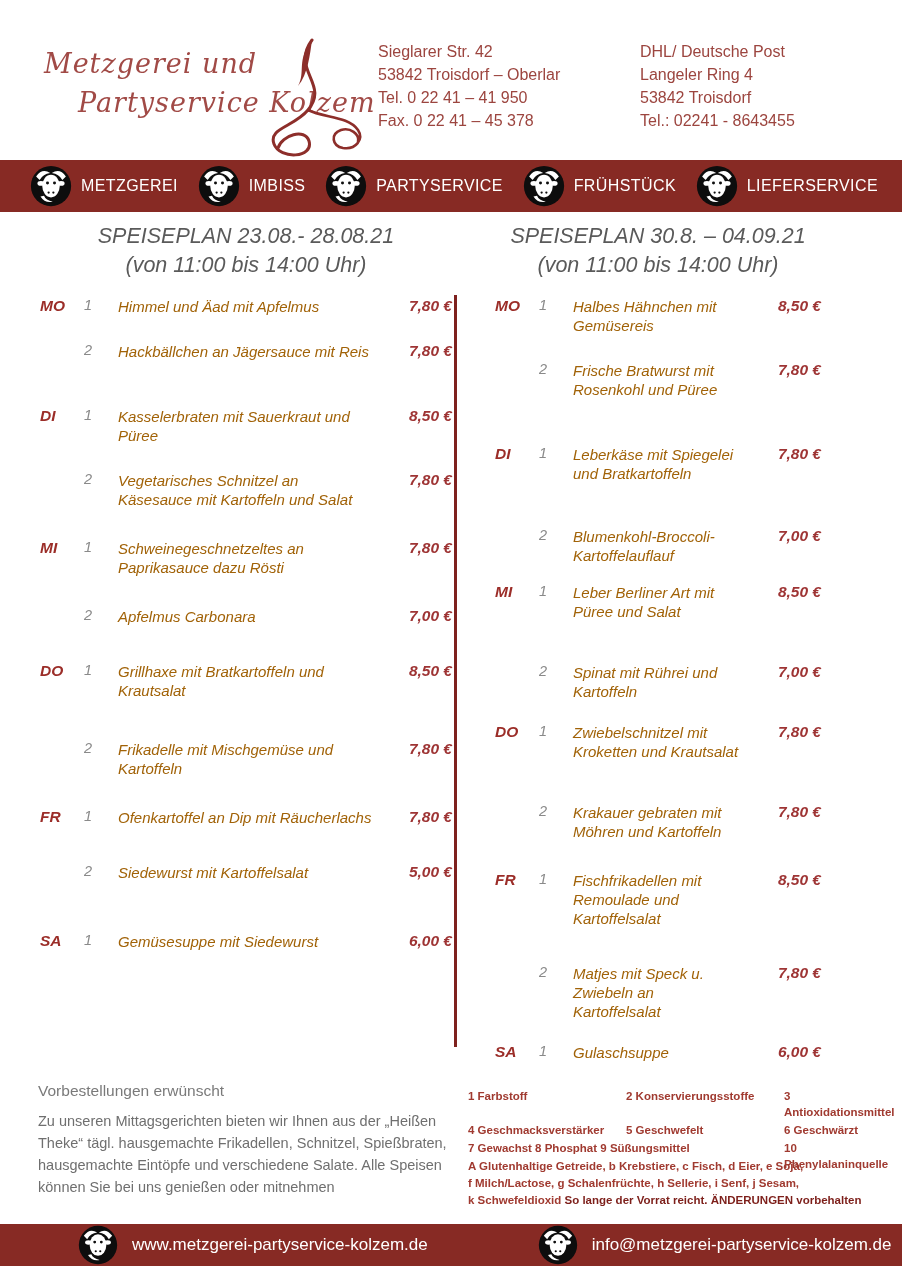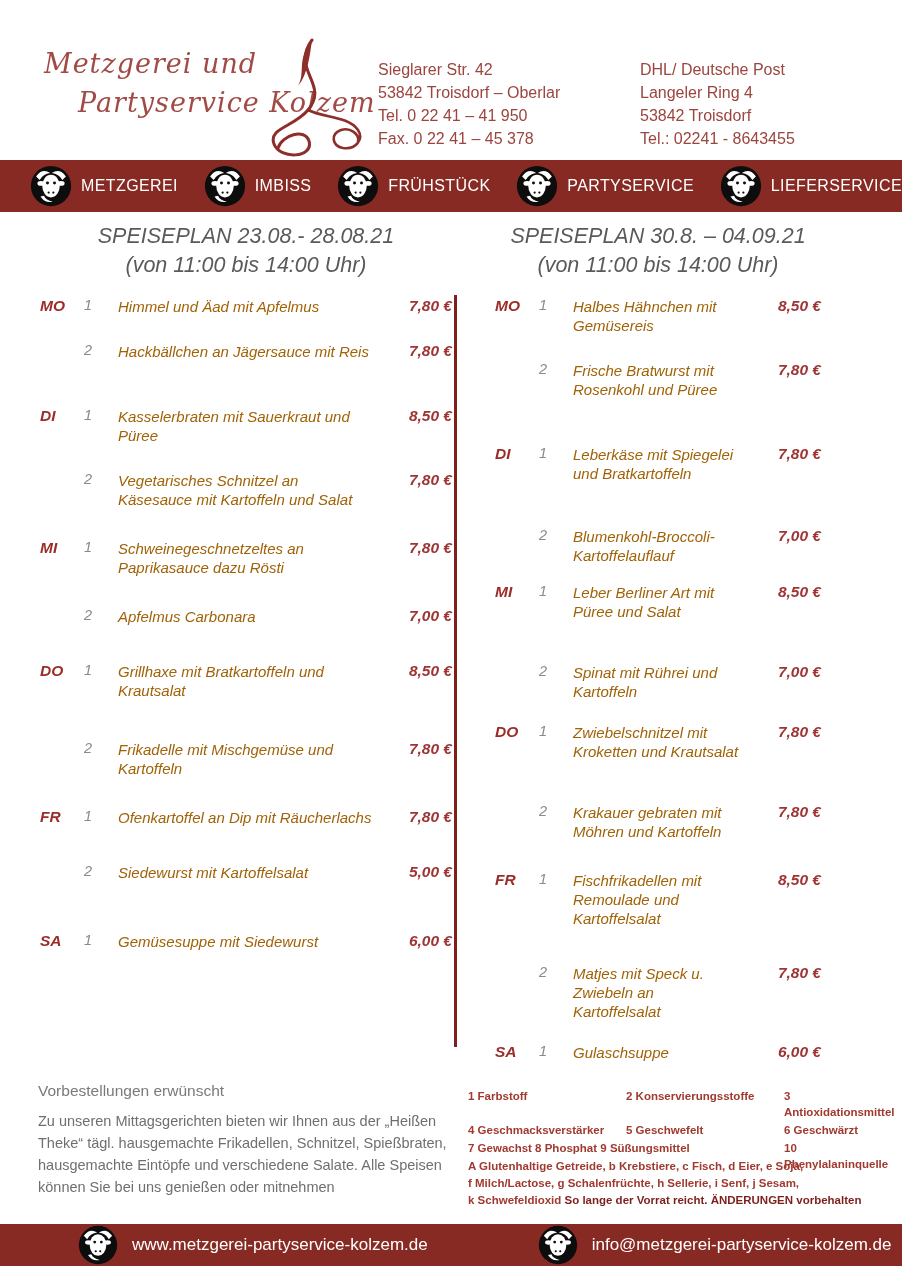--- a/index.html
+++ b/index.html
@@ -5,27 +5,27 @@
   * { margin:0; padding:0; box-sizing:border-box; }
   body { background:#e9e9e9; font-family:"Liberation Sans", sans-serif; }
   .page { position:relative; width:902px; height:1278px; margin:0 auto; background:#ffffff; overflow:hidden; }
 
   
   .logo { position:absolute; left:36px; top:48px; color:#a14a46; font-family:"DejaVu Serif", serif; font-style:italic; }
   .logo-line1 { font-size:27px; letter-spacing:1px;margin-left:8px; }
   .logo-line2 { font-size:27px; letter-spacing:1px; margin-left:42px; margin-top:8px; }
   .swirl { position:absolute; left:246px; top:38px; }
 
-  .addr { position:absolute; top:58px; color:#9c453f; font-size:16px; line-height:23px; }
+  .addr { position:absolute; top:40px; color:#9c453f; font-size:16px; line-height:23px; }
   .addr1 { left:378px; }
   .addr2 { left:640px; }
 
   
   .bar { position:absolute; left:0; width:902px; background:#872a24; display:flex; align-items:center; }
-  .navbar { top:160px; height:52px; justify-content:space-between; padding:0 0 0 30px; }
+  .navbar { top:160px; height:52px; justify-content:space-between; padding:0 24px 0 30px; }
   .nav-item { display:flex; align-items:center; gap:9px; color:#ffffff; font-size:16px; letter-spacing:0.4px; cursor:pointer; }
   .cow { width:42px; height:42px; flex:0 0 auto; }
 
   .footerbar { top:1224px; height:42px; padding-left:78px; gap:0; }
   .foot-item { display:flex; align-items:center; gap:14px; color:#ffffff; font-size:17px; cursor:pointer; }
   .foot-item + .foot-item { margin-left:110px; }
   .foot-item .cow { width:40px; height:40px; }
 
   
   .menus { position:absolute; top:222px; left:12px; width:902px; display:flex;font-style:italic; }
@@ -117,27 +117,27 @@
     <div class="nav-item">
       <svg class="cow">
           <use href="#cowhead"></use>
         </svg>
       <span>IMBISS</span>
     </div>
     <div class="nav-item">
       <svg class="cow">
           <use href="#cowhead"></use>
         </svg>
+      <span>PARTYSERVICE</span>
+    </div>
+    <div class="nav-item">
+      <svg class="cow">
+          <use href="#cowhead"></use>
+        </svg>
       <span>FRÜHSTÜCK</span>
-    </div>
-    <div class="nav-item">
-      <svg class="cow">
-          <use href="#cowhead"></use>
-        </svg>
-      <span>PARTYSERVICE</span>
     </div>
     <div class="nav-item">
       <svg class="cow">
           <use href="#cowhead"></use>
         </svg>
       <span>LIEFERSERVICE</span>
     </div>
   </div>
 
   <div class="divider"></div>

